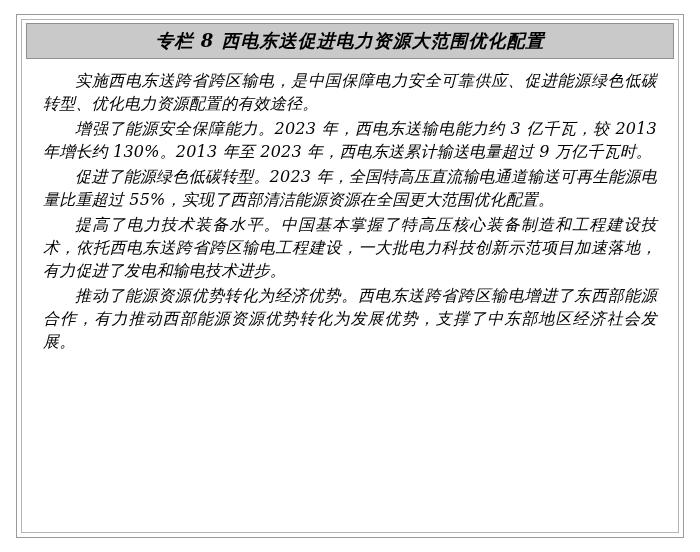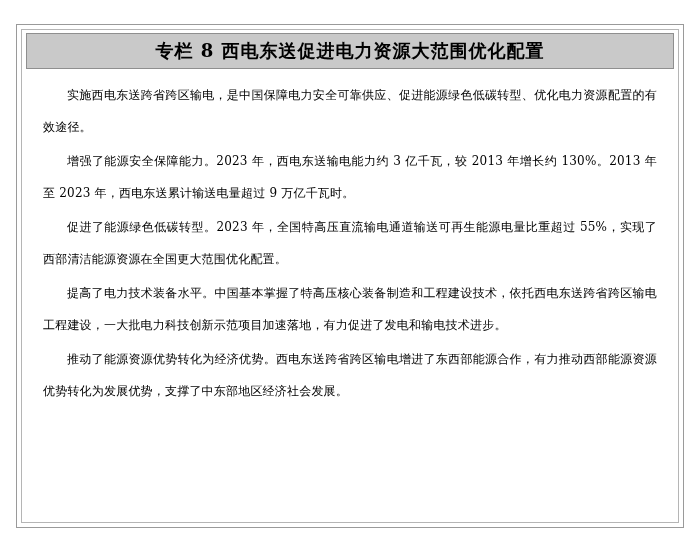--- a/index.html
+++ b/index.html
@@ -10,22 +10,23 @@
   body {
     width: 700px;
     height: 552px;
     font-family: "DejaVu Sans", "Liberation Sans", sans-serif;
   }
   .page {
     position: relative;
     width: 700px;
     height: 552px;
     box-sizing: border-box;
-    padding: 24px 16px;
+    padding: 14px 16px;
     background: #ffffff;
+    font-style: italic;
   }
   .box {
     position: relative;
     width: 100%;
     height: 100%;
     box-sizing: border-box;
     border: 1px solid #9a9a9a;
     background: #ffffff;
     display: flex;
     flex-direction: column;
@@ -59,22 +60,22 @@
     white-space: nowrap;
   }
   .content {
     position: relative;
     z-index: 2;
     margin: 10px 26px 0 26px;
     flex: 1;
   }
   .para {
     font-family: "DejaVu Serif", "Liberation Serif", serif;
-    font-size: 12px;
-    line-height: 32px;
+    font-size: 16px;
+    line-height: 23px;
     color: #000000;
     text-indent: 2em;
     margin: 0 0 2px 0;
     text-align: justify;
     text-justify: inter-ideograph;
     letter-spacing: 0.2px;
   }
 </style>
 </head>
 <body>

